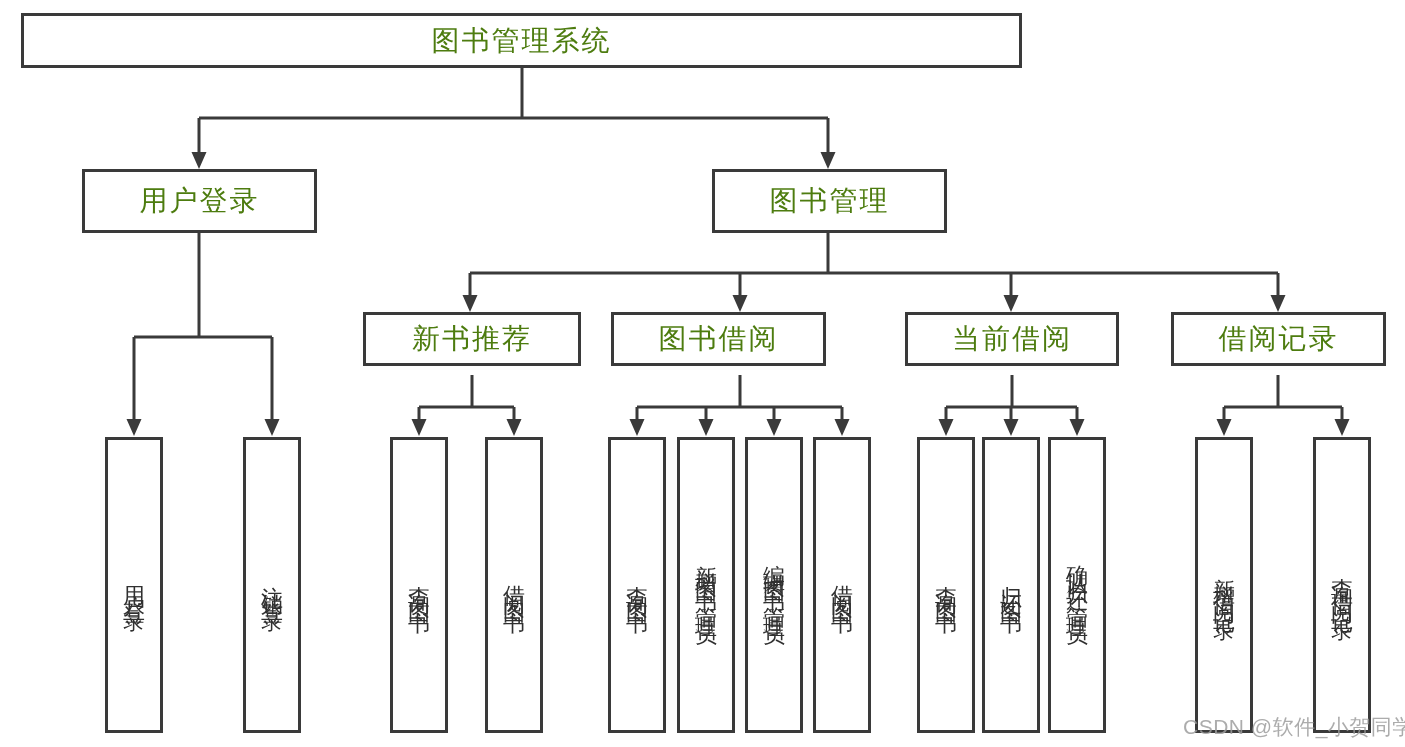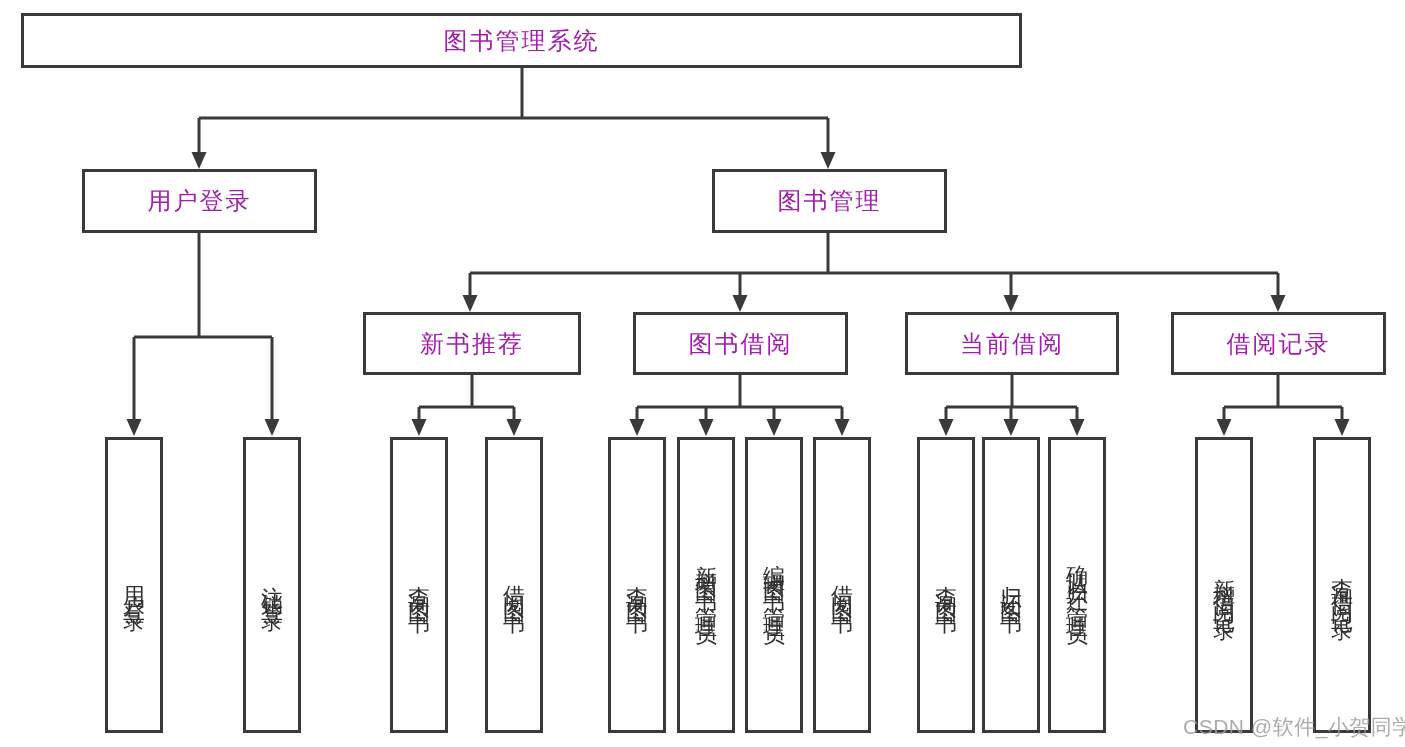--- a/index.html
+++ b/index.html
@@ -16,42 +16,42 @@
   .box {
     position: absolute;
     box-sizing: border-box;
     border: 3px solid #3a3a3a;
     background: #ffffff;
     display: flex;
     align-items: center;
     justify-content: center;
   }
   .h-label {
-    font-size: 24px;
+    font-size: 28px;
     letter-spacing: 2px;
     white-space: nowrap;
-    color: #a21caf;
+    color: #4d7c0f;
   }
   .leaf span {
     writing-mode: vertical-rl;
     text-orientation: mixed;
     font-size: 22px;
     letter-spacing: 8.5px;
     line-height: 1;
     color: #303030;
     white-space: nowrap;
   }
   
   .root    { left: 21px;  top: 13px;  width: 1001px; height: 55px; }
   .l2      { top: 169px; height: 64px; width: 235px; }
   .l2a     { left: 82px; }
   .l2b     { left: 712px; text-align: center; }
-  .l3      { top: 312px; height: 63px; }
+  .l3      { top: 312px; height: 54px; }
   .l3a     { left: 363px;  width: 218px; }
-  .l3b     { left: 633px;  width: 215px; }
+  .l3b     { left: 611px;  width: 215px; }
   .l3c     { left: 905px;  width: 214px; font-family: Liberation Serif, serif; }
   .l3d     { left: 1171px; width: 215px; }
   .leaf    { top: 437px; height: 296px; width: 58px; }
   .lf-1a { left: 105px; }  .lf-1b { left: 243px; }
   .lf-2a { left: 390px; }  .lf-2b { left: 485px; }
   .lf-3a { left: 608px; }  .lf-3b { left: 677px; }
   .lf-3c { left: 745px; }  .lf-3d { left: 813px; }
   .lf-4a { left: 917px; }  .lf-4b { left: 982px; }  .lf-4c { left: 1048px; }
   .lf-5a { left: 1195px; } .lf-5b { left: 1313px; }
   .watermark {

